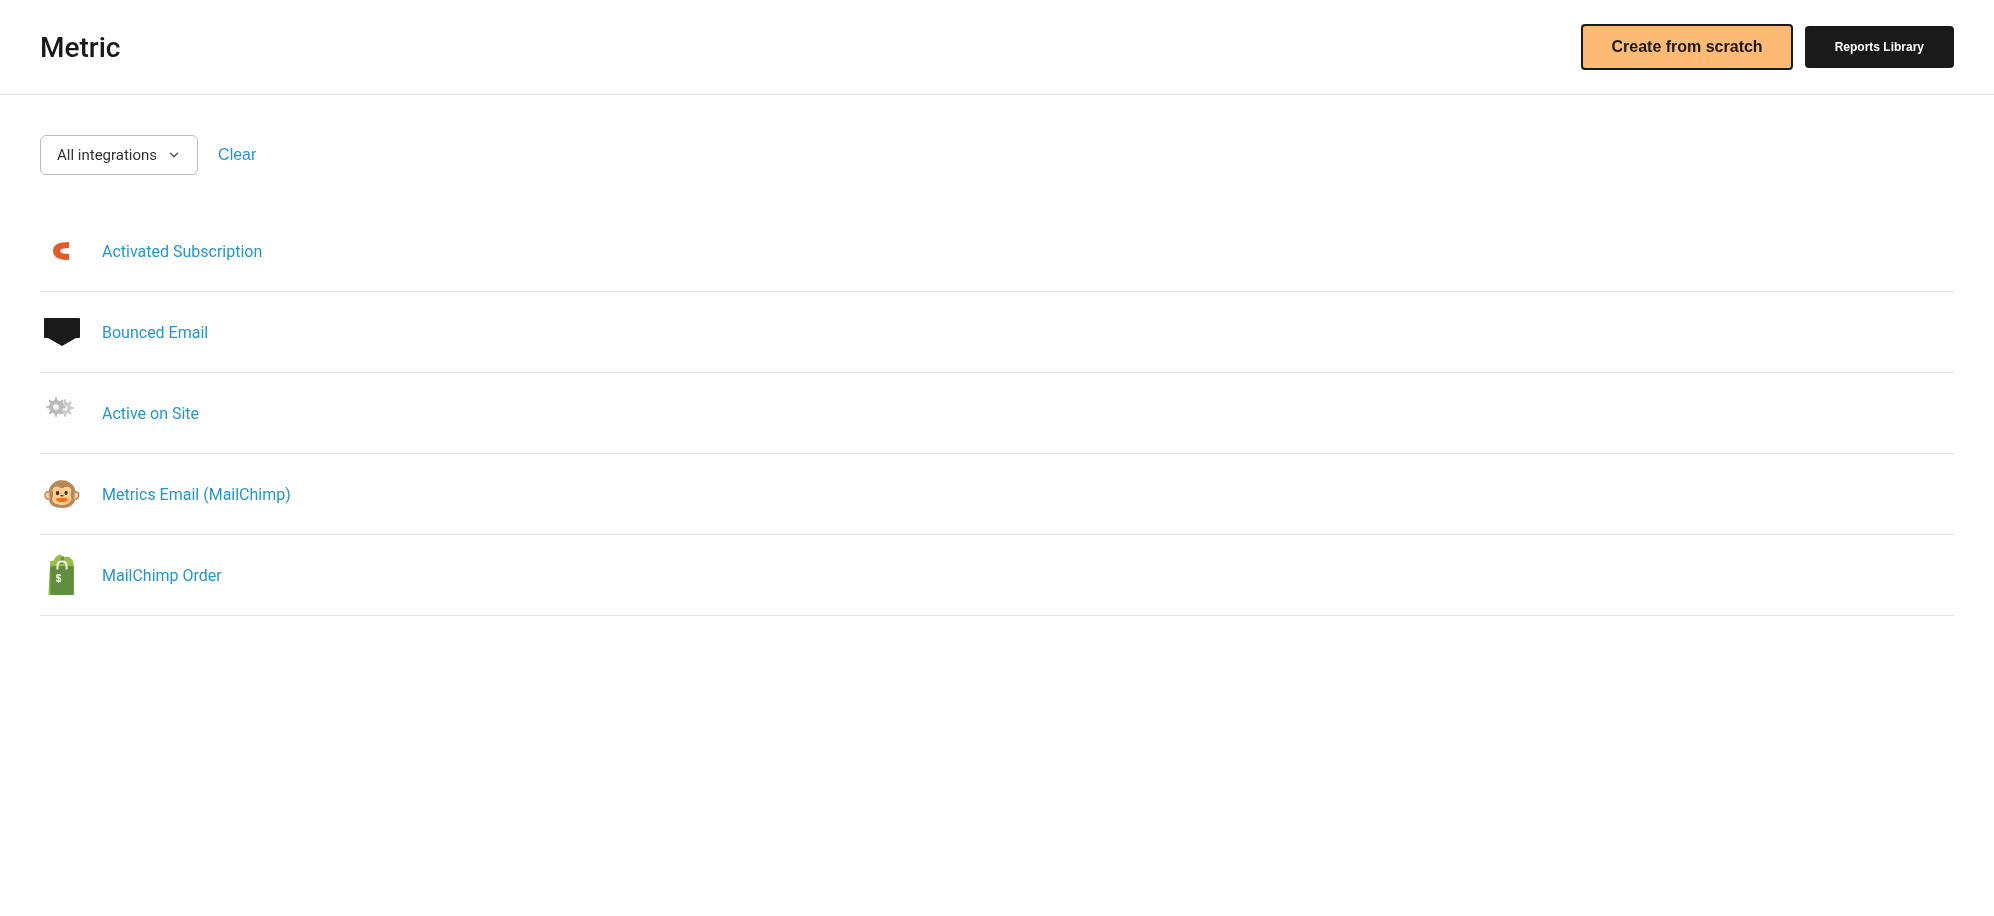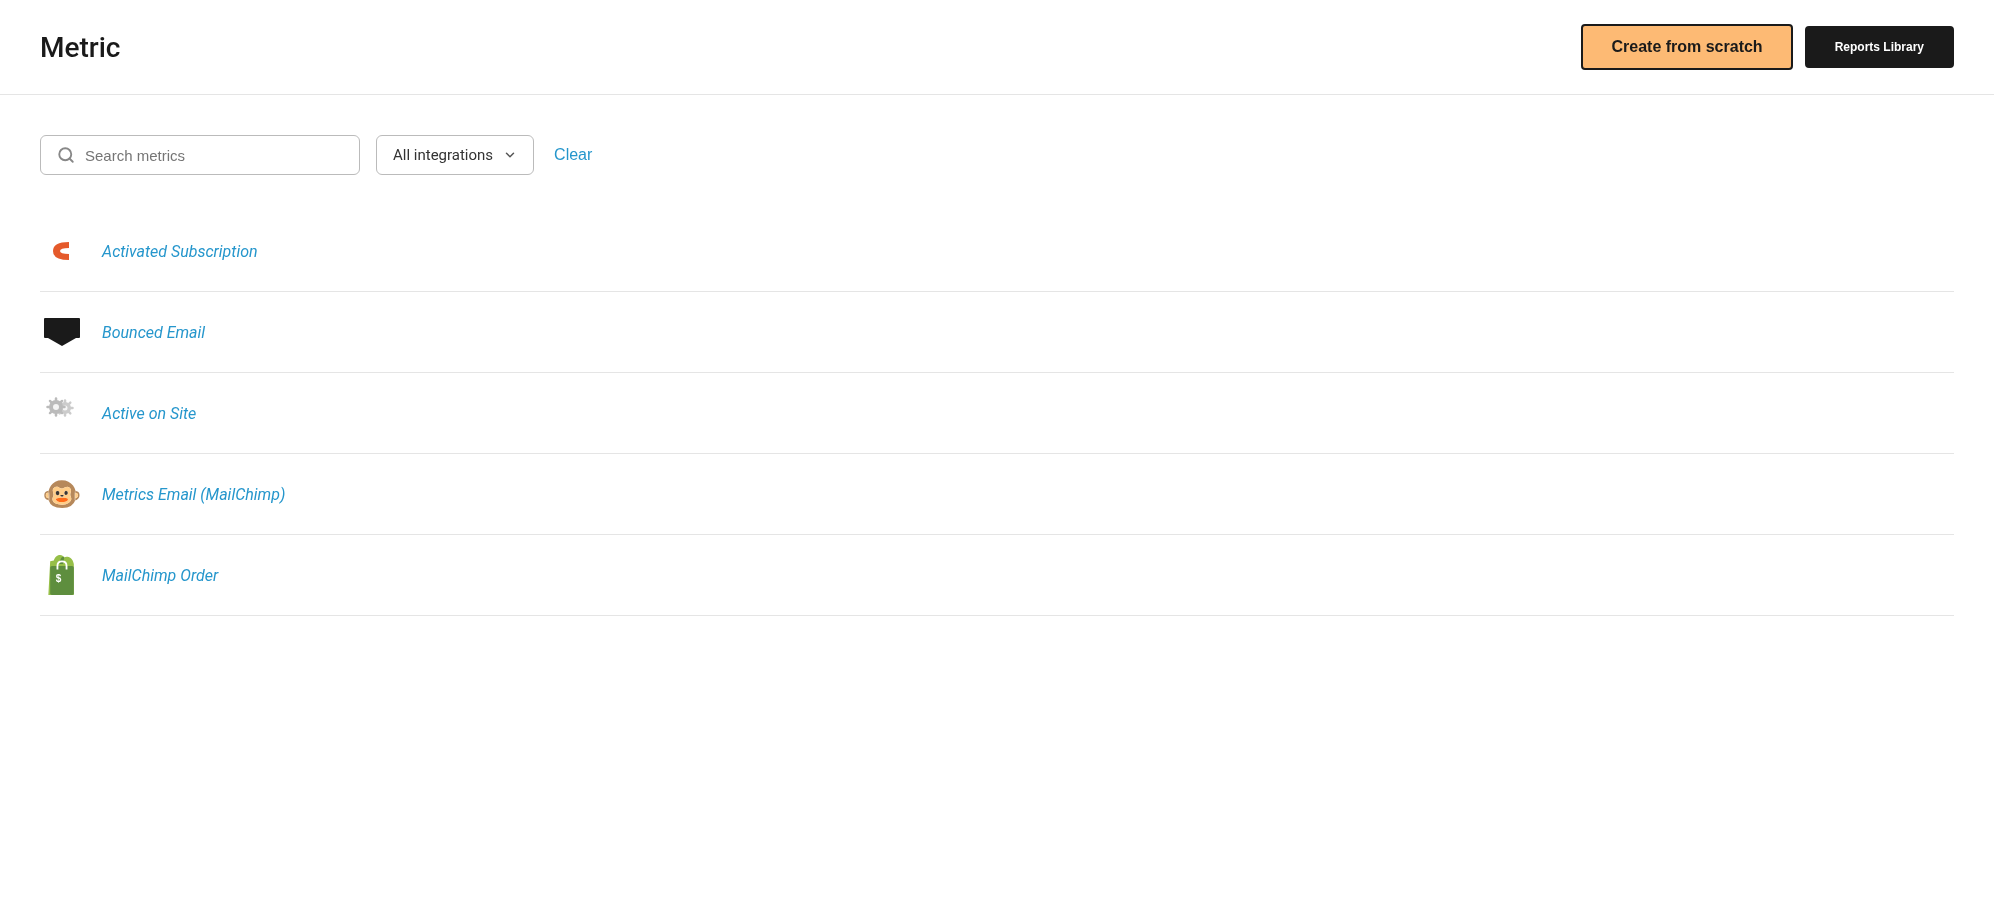--- a/index.html
+++ b/index.html
@@ -145,44 +145,36 @@
       align-items: center;
       justify-content: center;
       flex-shrink: 0;
     }
 
     .metric-link {
       font-size: 16px;
       color: #2596cc;
       text-decoration: none;
       cursor: pointer;
-      font-style: italic;
     }
   </style>
 </head>
 <body>
 
 <div class="header">
   <h1 class="header-title">Metric</h1>
   <div class="header-actions">
     <button class="btn-outline">Create from scratch</button>
     <button class="btn-filled">Reports Library</button>
   </div>
 </div>
 
 <div class="main-content">
 
   <div class="filter-row">
-    <div class="search-wrapper">
-      <svg class="search-icon-svg" width="18" height="18" viewBox="0 0 24 24" fill="none" stroke="#888" stroke-width="2.5" stroke-linecap="round" stroke-linejoin="round">
-        <circle cx="11" cy="11" r="8"></circle>
-        <line x1="21" y1="21" x2="16.65" y2="16.65"></line>
-      </svg>
-      <input class="search-input" type="text" placeholder="Search metrics" style="">
-    </div>
 
     <div class="integrations-select">
       <span>All integrations</span>
       <svg class="chevron-icon" width="14" height="14" viewBox="0 0 24 24" fill="none" stroke="#555" stroke-width="2.5" stroke-linecap="round" stroke-linejoin="round">
         <polyline points="6 9 12 15 18 9"></polyline>
       </svg>
     </div>
 
     <button class="clear-btn">Clear</button>
   </div>

